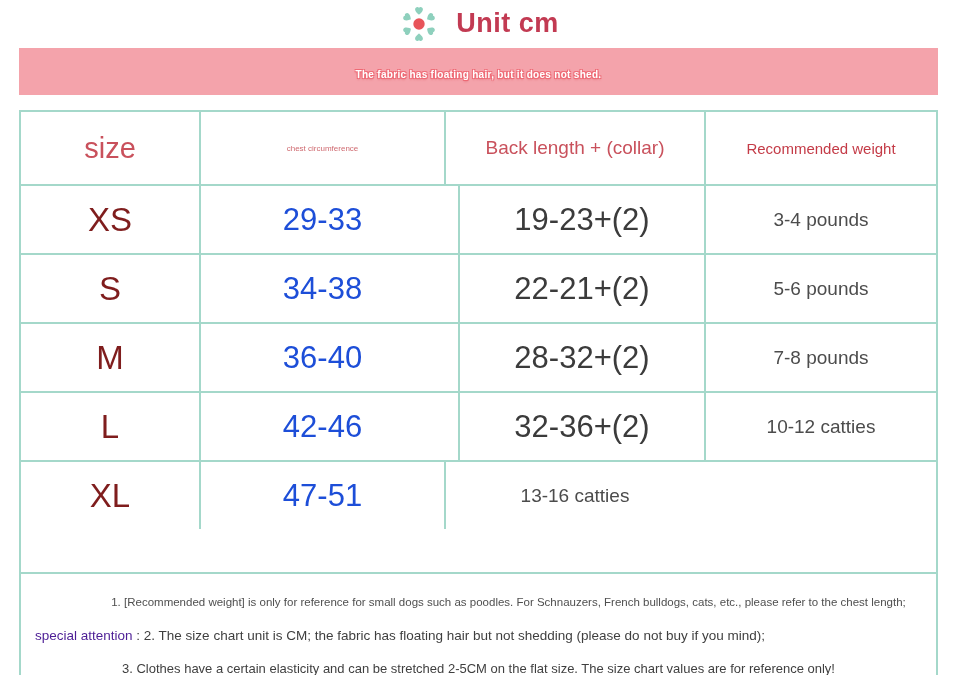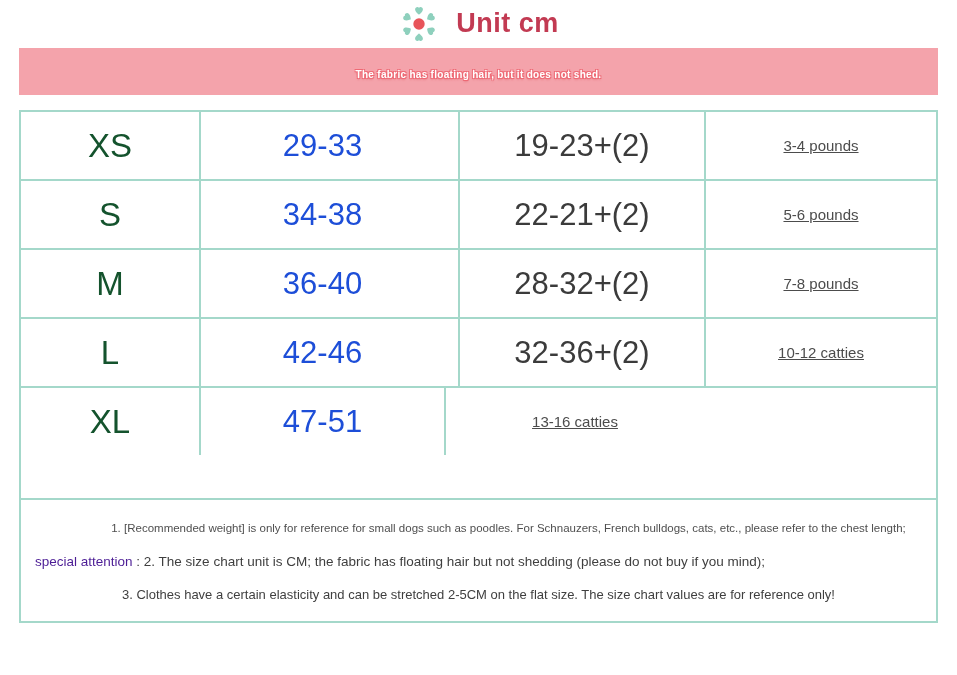--- a/index.html
+++ b/index.html
@@ -71,24 +71,24 @@
   }
   .cell:first-child { border-left: none; }
   .thead-row .cell { height: 72px; }
   .data-row .cell { height: 67px; }
 
   .th-size { font-size: 29px; font-weight: 500; color: #c9515c; }
   .th-chest { font-size: 8px;  color: #cf6a70; }
   .th-back  { font-size: 19px; color: #c9515c; }
   .th-weight{ font-size: 15px; font-weight: 500; color: #c43b47; }
 
-  .v-size   { font-size: 33px; color: #14532d; }
+  .v-size   { font-size: 33px; color: #7f1d1d; }
   .v-chest  { font-size: 31px; color: #1d4ed8; }
   .v-back   { font-size: 31px; color: #3b3b3b; margin-left: 14px; }
-  .v-weight { font-size: 15px; color: #4c4c4c; text-decoration: underline; }
+  .v-weight { font-size: 19px; color: #4c4c4c; }
 
   
   .notes {
     padding: 22px 14px 18px 14px;
     color: #4f4f4f;
     margin-top: 43px;
   }
   .note-line { line-height: 1.2; }
   .note-1 {
     text-align: center;
@@ -139,20 +139,26 @@
     </svg>
     <div class="unit-title">Unit cm</div>
   </div>
 
   <div class="banner">
     <div class="banner-text">The fabric has floating hair, but it does not shed.</div>
   </div>
 
   <div class="chart-box">
 
+    <div class="trow thead-row">
+      <div class="cell th-size">size</div>
+      <div class="cell th-chest">chest circumference</div>
+      <div class="cell th-back">Back length + (collar)</div>
+      <div class="cell th-weight">Recommended weight</div>
+    </div>
 
     <div class="trow data-row">
       <div class="cell v-size">XS</div>
       <div class="cell v-chest">29-33</div>
       <div class="cell v-back">19-23+(2)</div>
       <div class="cell v-weight">3-4 pounds</div>
     </div>
 
     <div class="trow data-row">
       <div class="cell v-size">S</div>

